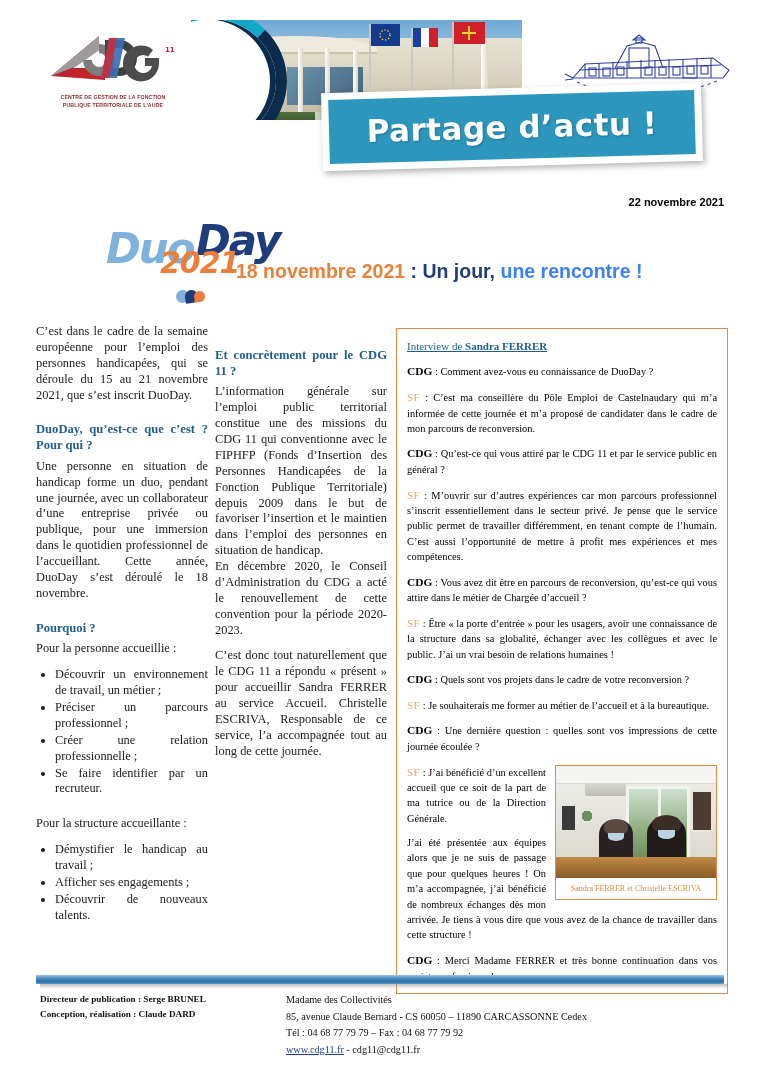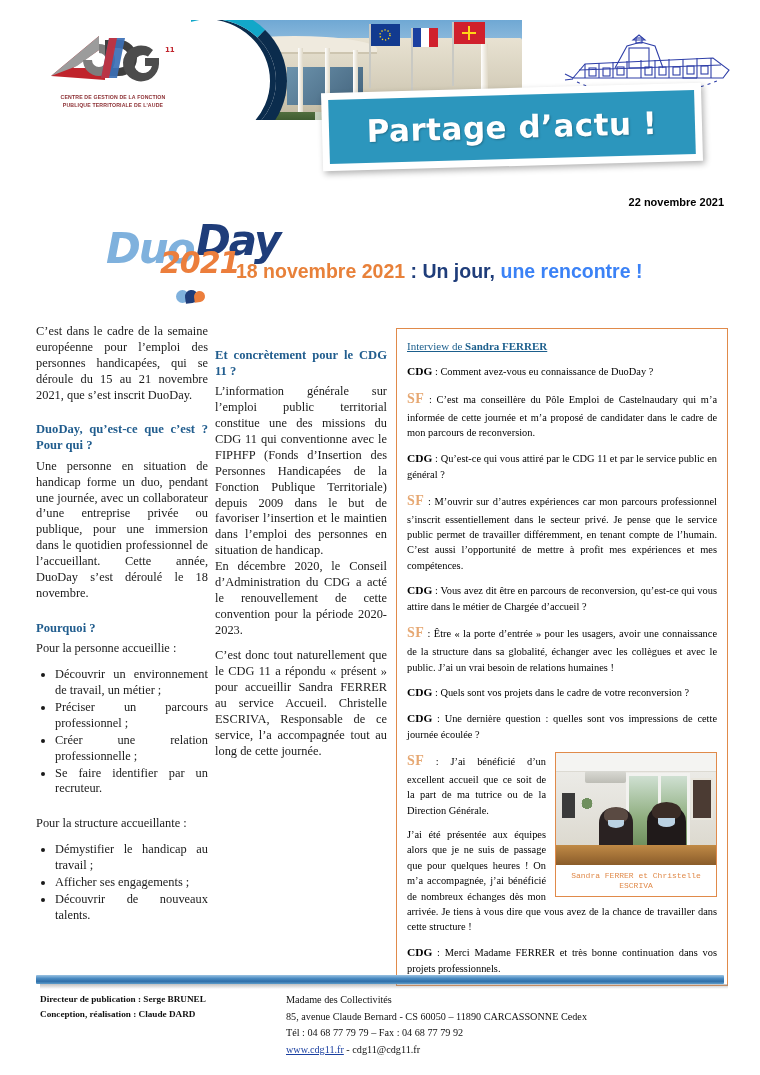--- a/index.html
+++ b/index.html
@@ -261,21 +261,21 @@
     font-size: 11px;
     font-weight: normal;
     color: #1b5e8c;
     text-decoration: underline;
     margin-bottom: 9px;
   }
   .interview-title b { font-weight: bold; }
   .qa { margin: 0 0 9px 0; text-align: justify; }
   .qa:last-child { margin-bottom: 0; }
   .sp-cdg { font-weight: bold; color: #000; font-size: 11.4px; }
-  .sp-sf  { font-weight: bold; color: #e6a873; font-size: 14px; letter-spacing: 0.4px; }
+  .sp-sf  { font-weight: normal; color: #e6a873; font-size: 11px; letter-spacing: 0.4px; }
 
   .photo-wrap {
     float: right;
     width: 162px;
     margin: 1px 0 3px 9px;
     border: 1.6px solid #e08a4a;
     background: #fff;
     padding: 0;
     box-sizing: border-box;
   }
@@ -295,21 +295,21 @@
   .pi-plant { position:absolute; left:14%; top:34%; width:11%; height:22%; background: radial-gradient(circle,#6f8f5e 35%, transparent 36%); }
   .pi-poster{ position:absolute; left:4%; top:36%; width:8%; height:22%; background:#3a3a3a;}
   .pi-desk { position:absolute; left:0; right:0; bottom:0; height:18%; background: linear-gradient(180deg,#c08a46,#8a5c2a);}
   .pi-p1 { position:absolute; left:27%; bottom:18%; width:21%; height:33%; background:#2a2222; border-radius:40% 40% 0 0;}
   .pi-p1h{ position:absolute; left:30%; bottom:38%; width:15%; height:14%; background:#5a4a42; border-radius:50% 50% 40% 40%;}
   .pi-p1m{ position:absolute; left:32.5%; bottom:33%; width:10%; height:7%; background:#bcd3e4; border-radius:0 0 50% 50%;}
   .pi-p2 { position:absolute; left:57%; bottom:18%; width:24%; height:35%; background:#201a1a; border-radius:40% 40% 0 0;}
   .pi-p2h{ position:absolute; left:60%; bottom:40%; width:18%; height:16%; background:#3a2c26; border-radius:50% 50% 40% 40%;}
   .pi-p2m{ position:absolute; left:63.5%; bottom:34%; width:11%; height:8%; background:#bcd3e4; border-radius:0 0 50% 50%;}
   .photo-caption {
-    font-family: Liberation Mono, monospace;
+    font-family: Liberation Serif, serif;
     font-size: 8px;
     color: #e08a4a;
     text-align: center;
     padding: 6px 2px 6px 2px;
     background: #fff;
     line-height: 1.2;
   }
 
   
   .footer-rule {
@@ -502,20 +502,21 @@
   <p class="qa"><span class="sp-cdg">CDG</span><span> : Qu’est-ce qui vous attiré par le CDG 11 et par le service public en général ?</span></p>
 
   <p class="qa"><span class="sp-sf">SF</span><span> : M’ouvrir sur d’autres expériences car mon parcours professionnel s’inscrit essentiellement dans le secteur privé. Je pense que le service public permet de travailler différemment, en tenant compte de l’humain. C’est aussi l’opportunité de mettre à profit mes expériences et mes compétences.</span></p>
 
   <p class="qa"><span class="sp-cdg">CDG</span><span> : Vous avez dit être en parcours de reconversion, qu’est-ce qui vous attire dans le métier de Chargée d’accueil ?</span></p>
 
   <p class="qa"><span class="sp-sf">SF</span><span> : Être « la porte d’entrée » pour les usagers, avoir une connaissance de la structure dans sa globalité, échanger avec les collègues et avec le public. J’ai un vrai besoin de relations humaines !</span></p>
 
   <p class="qa"><span class="sp-cdg">CDG</span><span> : Quels sont vos projets dans le cadre de votre reconversion ?</span></p>
 
+  <p class="qa"><span class="sp-sf">SF</span><span> : Je souhaiterais me former au métier de l’accueil et à la bureautique.</span></p>
 
   <p class="qa"><span class="sp-cdg">CDG</span><span> : Une dernière question : quelles sont vos impressions de cette journée écoulée ?</span></p>
 
   <div class="photo-wrap">
     <div class="photo-img">
       <div class="pi-wall"></div>
       <div class="pi-ceil"></div>
       <div class="pi-ac"></div>
       <div class="pi-door"></div>
       <div class="pi-pic"></div>

